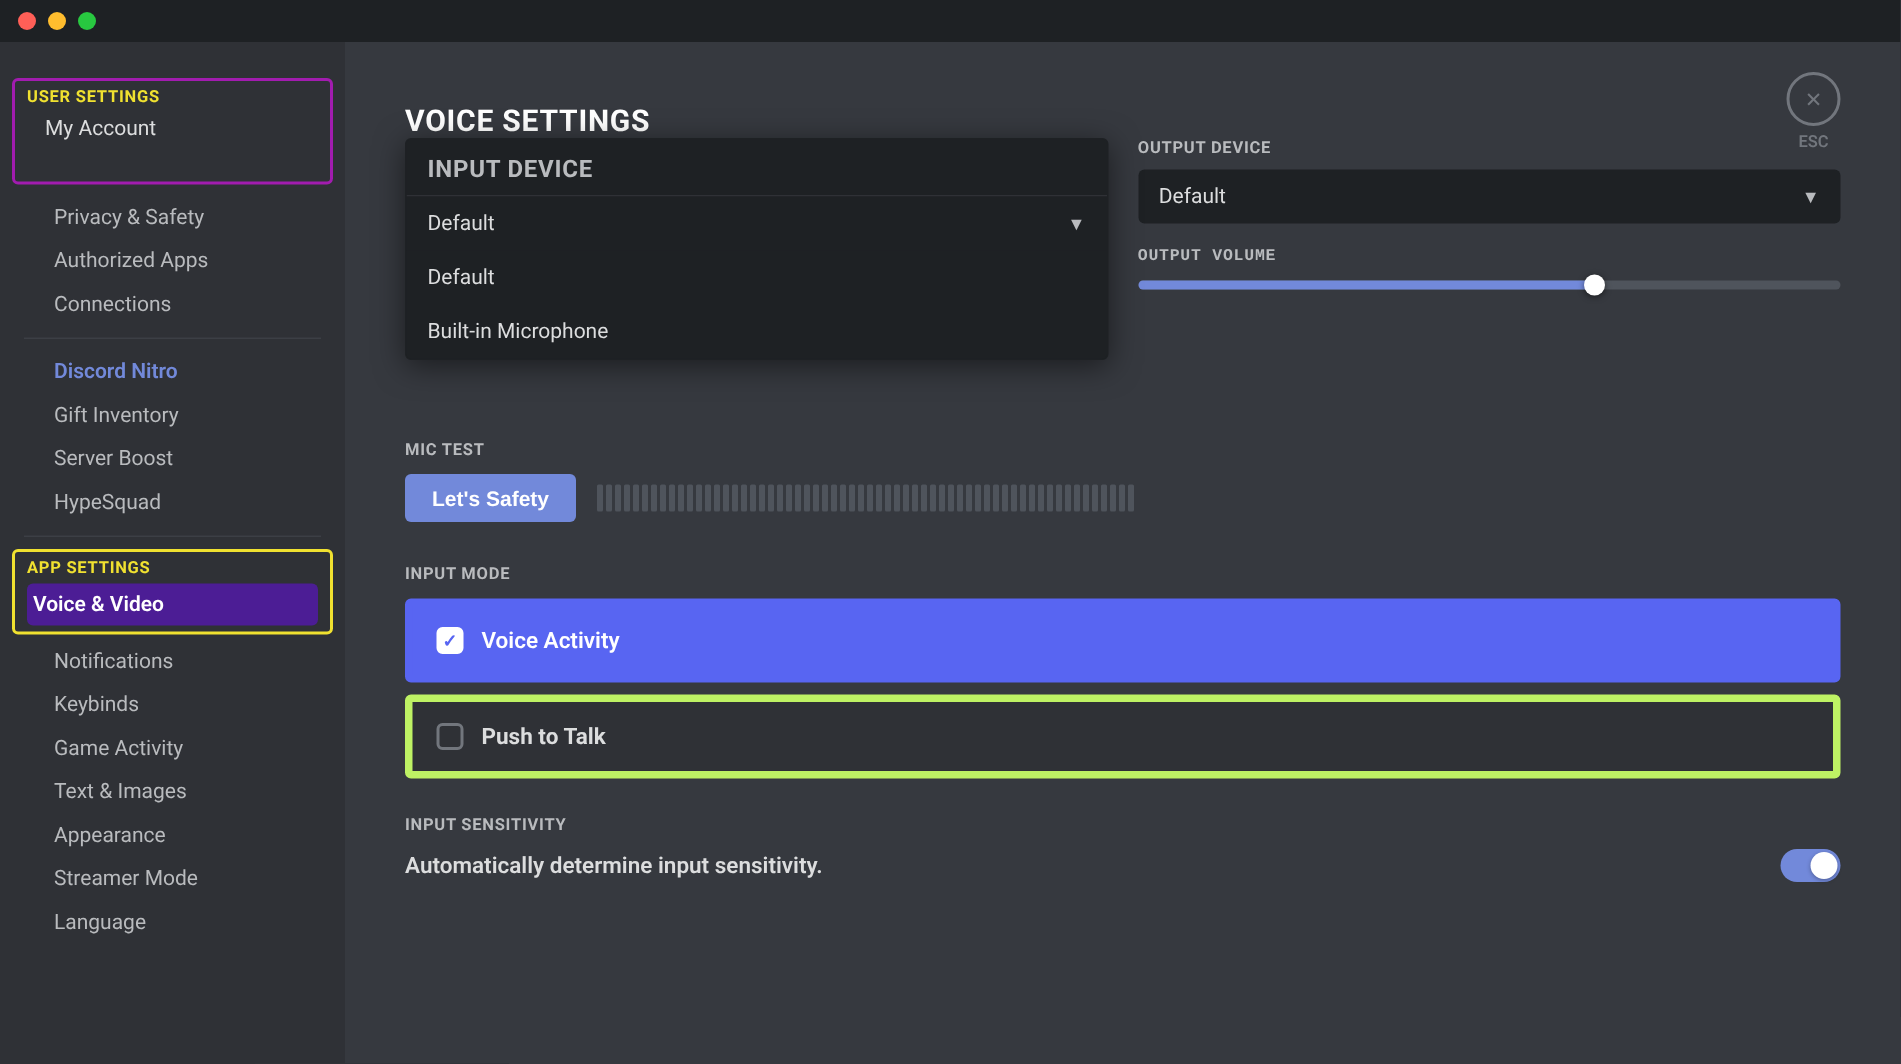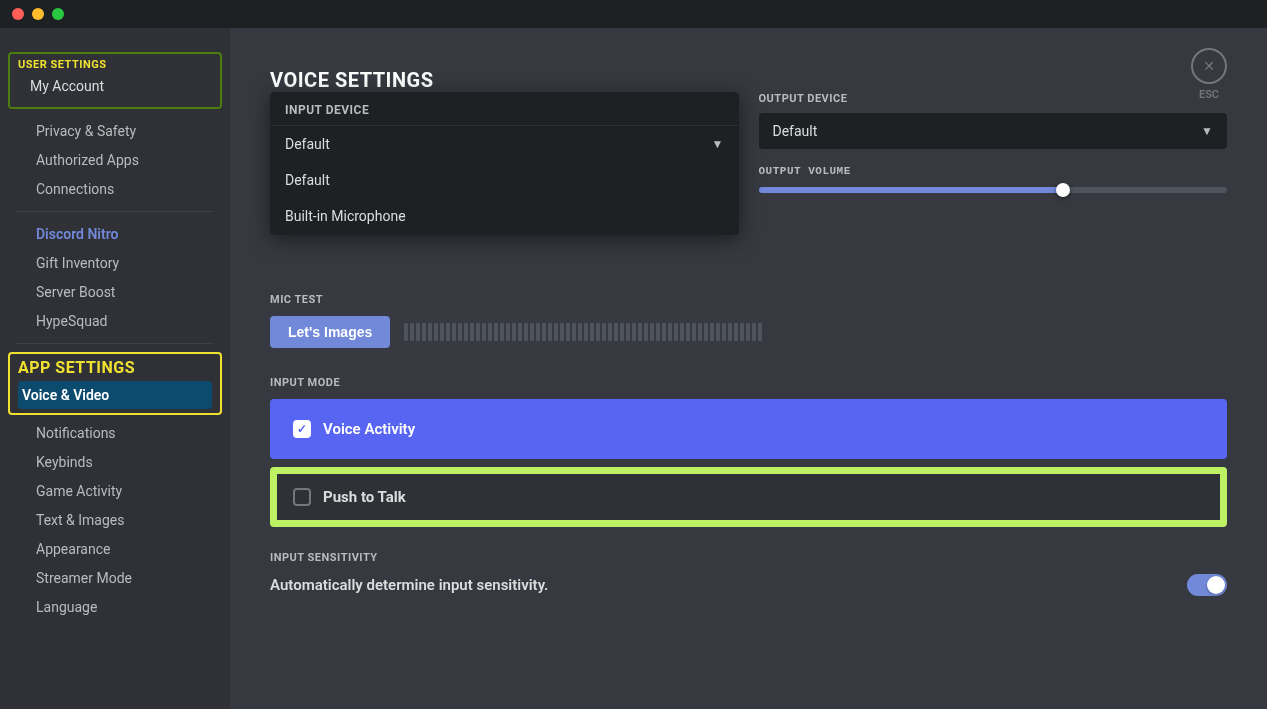--- a/index.html
+++ b/index.html
@@ -44,24 +44,24 @@
     
     .sidebar {
       width: 230px;
       background: #2f3136;
       padding: 20px 0;
       overflow-y: auto;
       flex-shrink: 0;
     }
 
     .user-settings-box {
-      border: 2px solid #4d7c0f;
+      border: 2px solid #a21caf;
       margin: 4px 8px 8px 8px;
       border-radius: 4px;
-      padding: 4px 8px 6px 8px;
+      padding: 4px 8px 20px 8px;
     }
 
     .user-settings-label {
       font-size: 11px;
       font-weight: 700;
       text-transform: uppercase;
       color: #f0e130;
       letter-spacing: 0.5px;
     }
 
@@ -84,29 +84,29 @@
       margin: 8px 16px;
     }
 
     .app-settings-box {
       border: 2px solid #f0e130;
       margin: 8px 8px 4px 8px;
       border-radius: 4px;
       padding: 4px 8px;
     }
     .app-settings-label {
-      font-size: 16px;
+      font-size: 11px;
       font-weight: 700;
       text-transform: uppercase;
       color: #f0e130;
       letter-spacing: 0.5px;
     }
 
     .voice-video-item {
-      background: #0c4a6e;
+      background: #4c1d95;
       color: #fff;
       font-weight: 600;
     }
 
     
     .main-content {
       flex: 1;
       background: #36393f;
       padding: 40px 40px 40px 40px;
       overflow-y: auto;
@@ -184,21 +184,21 @@
       background: #1e2124;
       border-radius: 4px;
       overflow: hidden;
       z-index: 100;
       box-shadow: 0 4px 20px rgba(0,0,0,0.5);
       border: 1px solid #1e2124;
     }
 
     .dropdown-header {
       padding: 10px 14px 8px 14px;
-      font-size: 12px;
+      font-size: 16px;
       font-weight: 700;
       text-transform: uppercase;
       color: #b9bbbe;
       letter-spacing: 0.5px;
       border-bottom: 1px solid #2f3136;
     }
 
     .dropdown-selected-row {
       padding: 10px 14px;
       display: flex;
@@ -333,21 +333,21 @@
       flex-shrink: 0;
     }
 
     
     .input-mode-section {
       margin-bottom: 24px;
     }
 
     .mode-option {
       background: #2f3136;
-      border: 7px solid #bef264;
+      border: 5px solid #bef264;
       border-radius: 4px;
       padding: 14px 16px;
       display: flex;
       align-items: center;
       gap: 12px;
       margin-bottom: 8px;
       cursor: pointer;
     }
 
     .mode-option.selected {
@@ -507,21 +507,21 @@
               <div class="slider-thumb"></div>
             </div>
           </div>
         </div>
       </div>
     </div>
 
     <div class="mic-test-section" style="margin-top: 76px;">
       <div class="section-label">MIC TEST</div>
       <div class="mic-test-row">
-        <button class="lets-check-btn">Let's Images</button>
+        <button class="lets-check-btn">Let's Safety</button>
         <div class="mic-visualizer">
 
           <div class="mic-bar"></div>
           <div class="mic-bar"></div>
           <div class="mic-bar"></div>
           <div class="mic-bar"></div>
           <div class="mic-bar"></div>
           <div class="mic-bar"></div>
           <div class="mic-bar"></div>
           <div class="mic-bar"></div>

